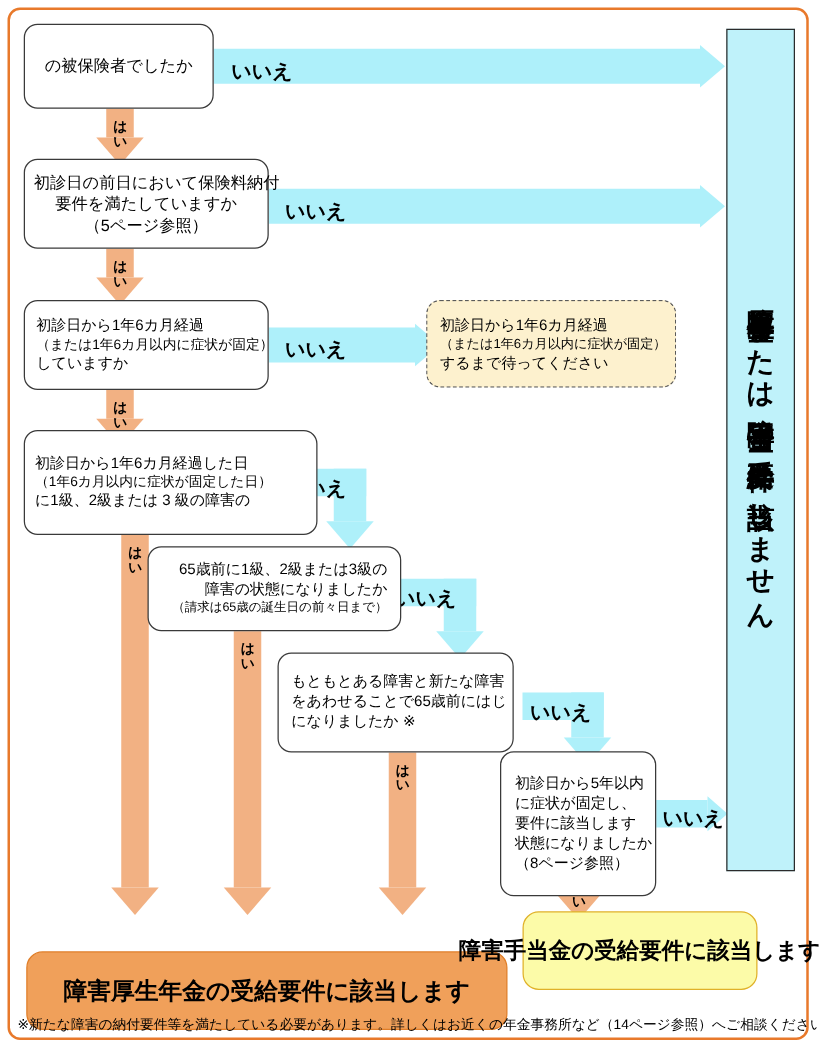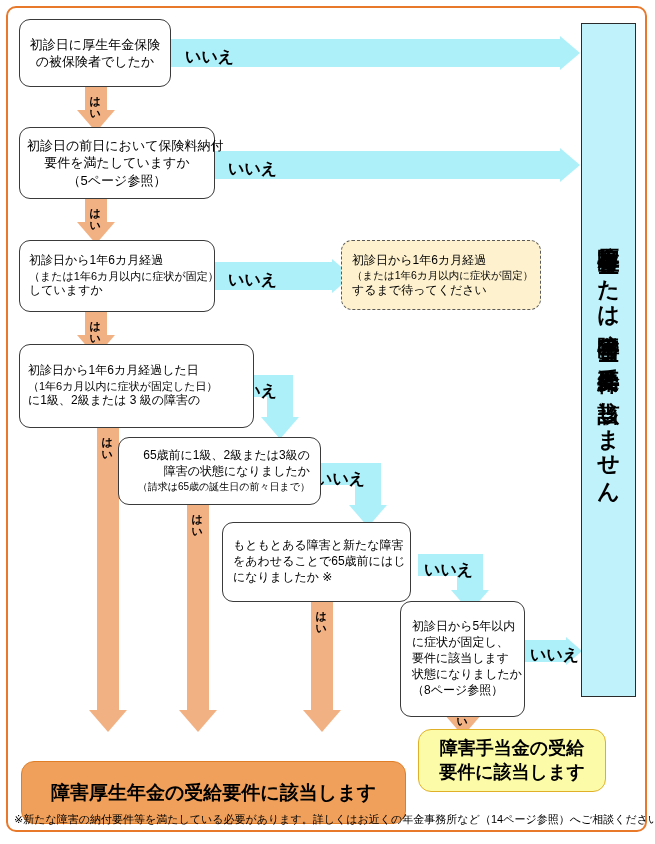--- a/index.html
+++ b/index.html
@@ -81,21 +81,21 @@
     text-align: center;
     margin-top: 32px;
   }
   .result-yellow {
     position: absolute;
     box-sizing: border-box;
     background: #FCFBA8;
     border: 1.8px solid #E0B128;
     border-radius: 13px;
     display: flex;
-    flex-direction: column;
+    flex-direction: row;
     align-items: center;
     justify-content: center;
     z-index: 35;
     font-weight: bold;
     color: #000000;
     line-height: 1.3;
   }
   .result-yellow .ln { display: block; white-space: nowrap; }
 
   
@@ -198,21 +198,20 @@
 
 <div id="page">
 
   <div id="outer-frame"></div>
 
   <div id="no-panel" style="left:581px; top:23px; width:55px; height:674px;">
     <span class="vtext">障害厚生年金または障害手当金の受給要件に該当しません</span>
   </div>
 
   <div class="qbox center" style="left:19px; top:19px; width:152px; height:68px; font-size:13px; padding:0 9px;">
-    <span class="ln">初診日に厚生年金保険</span>
     <span class="ln">の被保険者でしたか</span>
   </div>
 
   <div class="cyan-h-shaft" style="left:171px; top:39px; width:389px; height:28px;"></div>
   <div class="cyan-h-head" style="left:560px; top:36px;"></div>
   <div class="cyan-label" style="left:185px; top:47px;">いいえ</div>
 
   <div class="or-v-shaft" style="left:85px; top:87px; width:22px; height:23px;"></div>
   <div class="or-v-head" style="left:77px; top:110px;"></div>
   <div class="or-label" style="left:89px; top:89px;">はい</div>

